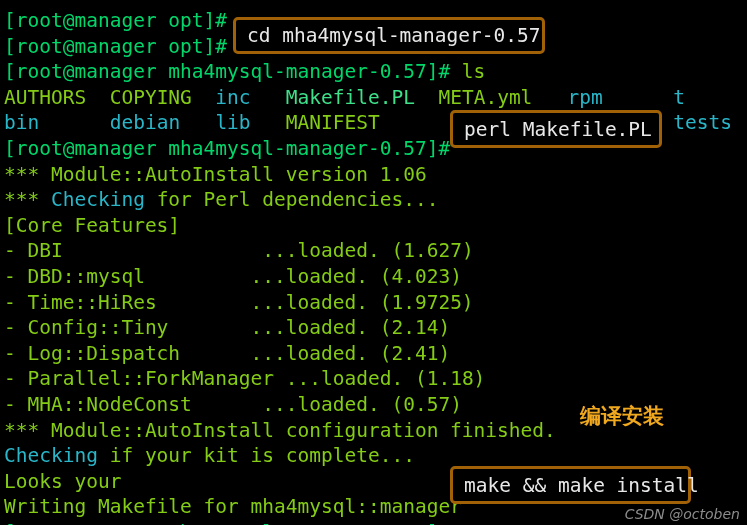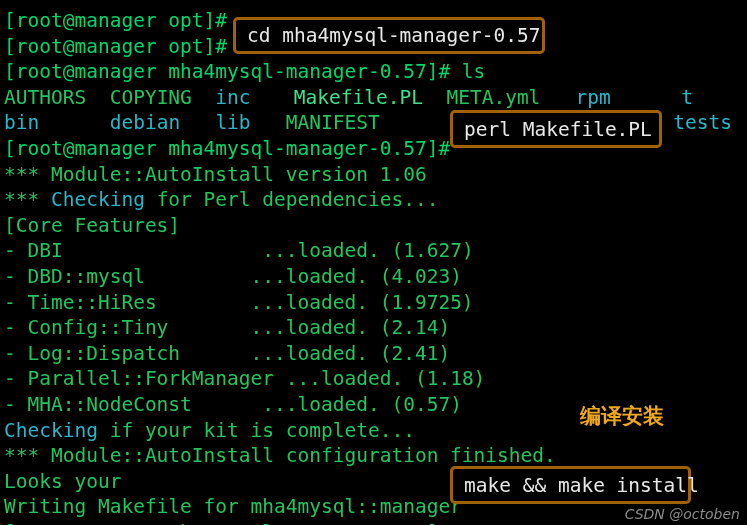--- a/index.html
+++ b/index.html
@@ -38,23 +38,23 @@
     color: #d8d8d8;
     padding-left: 4px;
     overflow: hidden;
   }
   .line.clip-top {
     height: 8px;
     line-height: 8px;
     position: relative;
   }
   .c-green  { color: #00d76a; }
-  .c-white  { color: #22c55e; }
+  .c-white  { color: #84cc16; }
   .c-cyan   { color: #29b6c9; text-align: center; }
-  .c-grn2   { color: #3ee08a; margin-left: 8px; }
+  .c-grn2   { color: #3ee08a; }
 
   
   .hl {
     position: absolute;
     border: 3px solid #a16207;
     border-radius: 5px;
     background: #000000;
     box-sizing: border-box;
     display: flex;
     align-items: center;
@@ -132,23 +132,23 @@
     <div class="line"><span class="c-white">- Time::HiRes</span><span>        </span><span class="c-white">...loaded. (1.9725)</span></div>
 
     <div class="line"><span class="c-white">- Config::Tiny</span><span>       </span><span class="c-white">...loaded. (2.14)</span></div>
 
     <div class="line"><span class="c-white">- Log::Dispatch</span><span>      </span><span class="c-white">...loaded. (2.41)</span></div>
 
     <div class="line"><span class="c-white">- Parallel::ForkManager</span><span> </span><span class="c-white">...loaded. (1.18)</span></div>
 
     <div class="line"><span class="c-white">- MHA::NodeConst</span><span>      </span><span class="c-white">...loaded. (0.57)</span></div>
 
+    <div class="line"><span class="c-white">*** Module::AutoInstall configuration finished.</span></div>
+
     <div class="line"><span class="c-cyan">Checking</span><span class="c-white"> if your kit is complete...</span></div>
-
-    <div class="line"><span class="c-white">*** Module::AutoInstall configuration finished.</span></div>
 
     <div class="line"><span class="c-white">Looks your</span></div>
 
     <div class="line"><span class="c-white">Writing Makefile for mha4mysql::manager</span></div>
 
     <div class="line"><span class="c-green">[root@manager mha4mysql-manager-0.57]#</span></div>
 
   </div>
 
   <div class="hl" id="hl-cd"><span>cd mha4mysql-manager-0.57</span></div>

